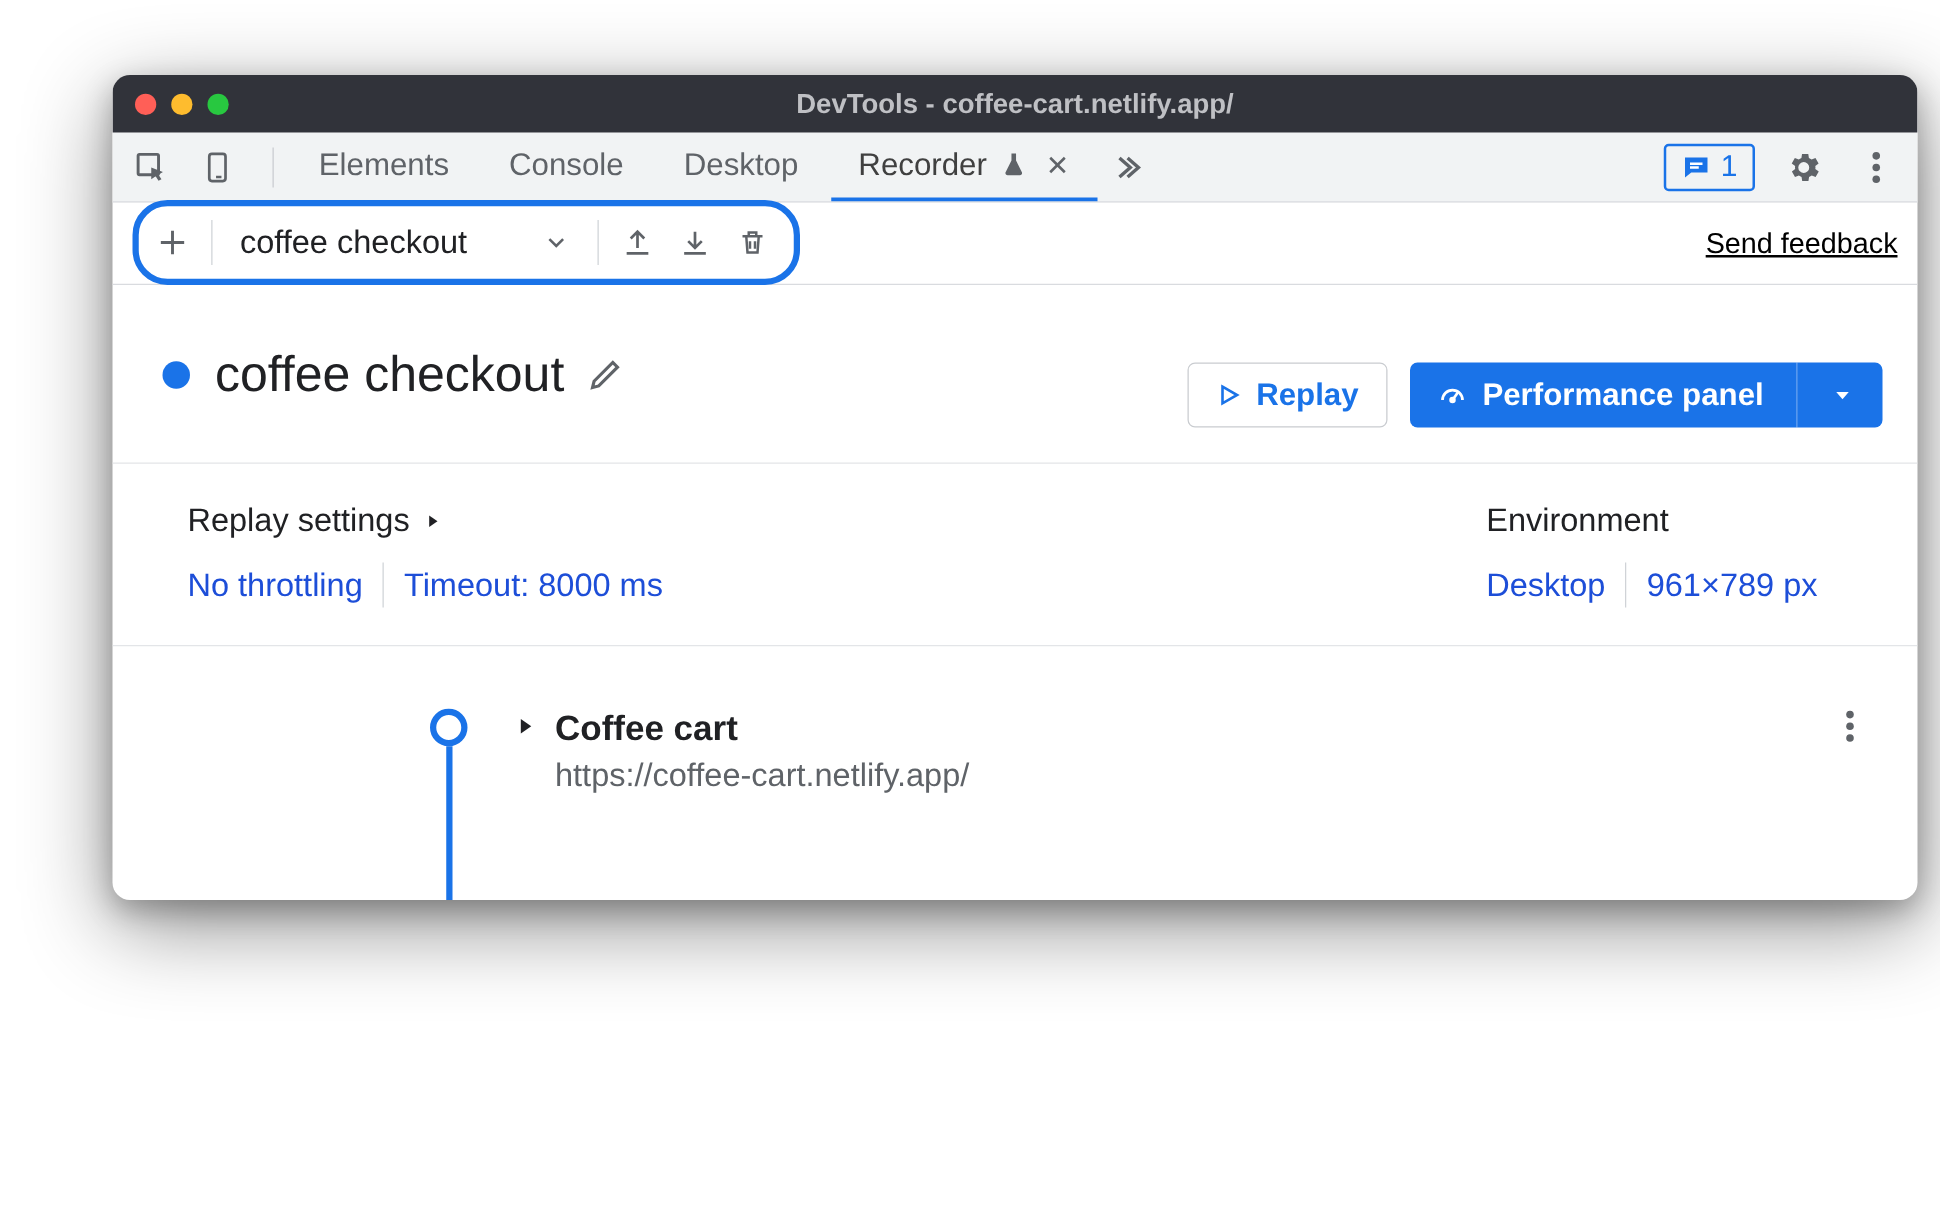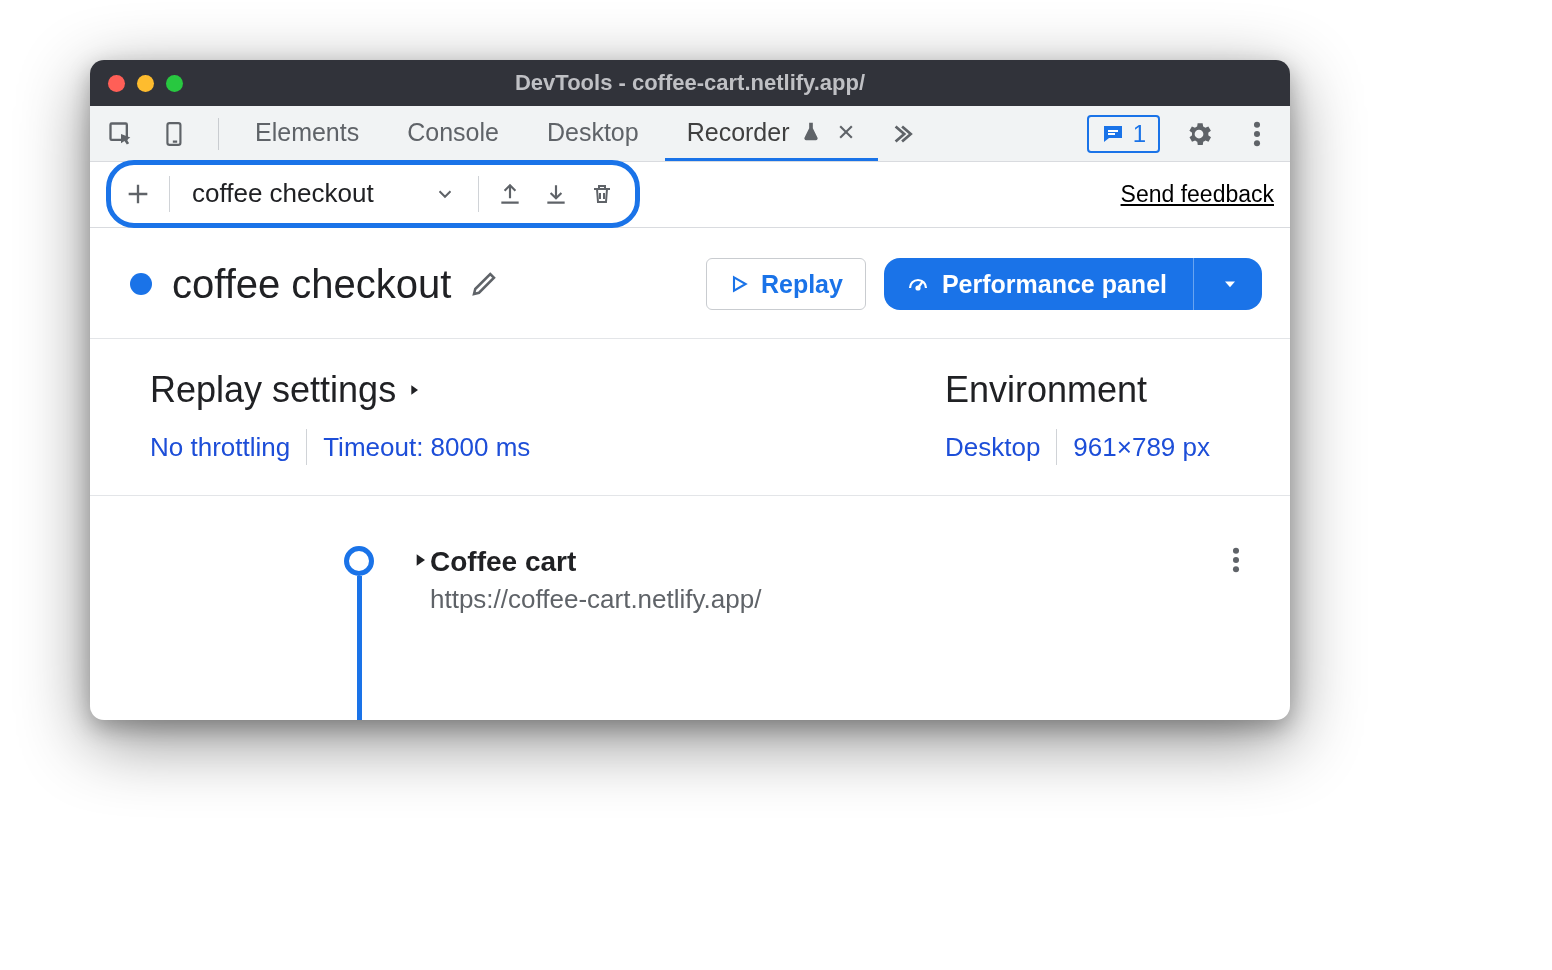--- a/index.html
+++ b/index.html
@@ -7,21 +7,21 @@
     font-family: -apple-system, BlinkMacSystemFont, "Segoe UI", Helvetica, Arial, sans-serif;
     background: #fff;
     width: 1552px;
     height: 970px;
     position: relative;
   }
   .window {
     position: absolute;
     left: 90px;
     top: 60px;
-    width: 1200px;
+    width: 1444px;
     height: 660px;
     border-radius: 14px;
     overflow: hidden;
     box-shadow: 0 20px 70px rgba(0,0,0,0.45), 0 8px 22px rgba(0,0,0,0.25);
     background: #fff;
     display: flex;
     flex-direction: column;
   }
   .titlebar {
     height: 46px;
@@ -116,56 +116,56 @@
   .header-row {
     display:flex; align-items:center; padding:30px 28px 28px 40px;
     border-bottom:1px solid #e3e5e8;
   }
   .bluedot { width:22px; height:22px; border-radius:50%; background:#1a73e8; margin-right:20px; }
   .header-title { font-size:40px; color:#202124; font-weight:400; }
   .edit-pencil { margin-left:18px; color:#5f6368; }
   .header-row .spacer { flex:1; }
   .btn {
     height:52px; border-radius:6px; display:flex; align-items:center;
-    font-size:25px; cursor:pointer; padding:0 22px; gap:12px;
+    font-size:25px; cursor:pointer; padding:0 22px; gap:12px;margin-top:32px;
   }
   .btn-outline {
     border:1.5px solid #c9ccd0; color:#1a73e8; background:#fff; font-weight:600;
   }
   .btn-primary {
-    background:#1a73e8; color:#fff; font-weight:600; margin-left:18px;border-radius:16px;
+    background:#1a73e8; color:#fff; font-weight:600; margin-left:18px;
   }
   .btn-primary .caret-sep {
     width:1px; height:52px; background:rgba(255,255,255,0.35); margin:0 0 0 14px;
   }
   .btn-primary .caret-box {
     display:flex; align-items:center; padding-left:14px;
   }
   .settings-row {
     display:flex; align-items:flex-start; padding:30px 40px 30px 60px;
     border-bottom:1px solid #e3e5e8; gap:60px;
   }
   .settings-col { flex:0 0 auto; }
   .settings-col.right { margin-left:auto; padding-right:40px;}
-  .settings-title { font-size:36px; color:#202124; margin-bottom:18px; display:flex; align-items:center; gap:10px;}
+  .settings-title { font-size:26px; color:#202124; margin-bottom:18px; display:flex; align-items:center; gap:10px;}
   .settings-values { display:flex; align-items:center; color:#1d4ed8; font-size:26px; }
   .mini-sep { width:1px; height:36px; background:#d0d3d7; margin:0 16px; }
 
   .timeline {
     padding:50px 40px 0 250px; position:relative;
   }
   .tnode {
     position:absolute; left:254px; top:50px; width:30px; height:30px;
     border:5px solid #1a73e8; border-radius:50%; background:#fff;
   }
   .tline {
     position:absolute; left:267px; top:80px; width:5px; height:200px; background:#1a73e8;
   }
   .step {
-    margin-left:70px; display:flex; align-items:flex-start;
+    margin-left:70px; display:flex; gap:14px; align-items:flex-start;
   }
   .step-expand { color:#202124; margin-top:4px;}
   .step-title { font-size:28px; font-weight:700; color:#202124; }
   .step-url { font-size:26px; color:#5f6368; margin-top:6px; }
   .step-menu { position:absolute; right:50px; top:50px; color:#5f6368; cursor:pointer; }
   svg { display:block; }
 </style>
 </head>
 <body>
 

